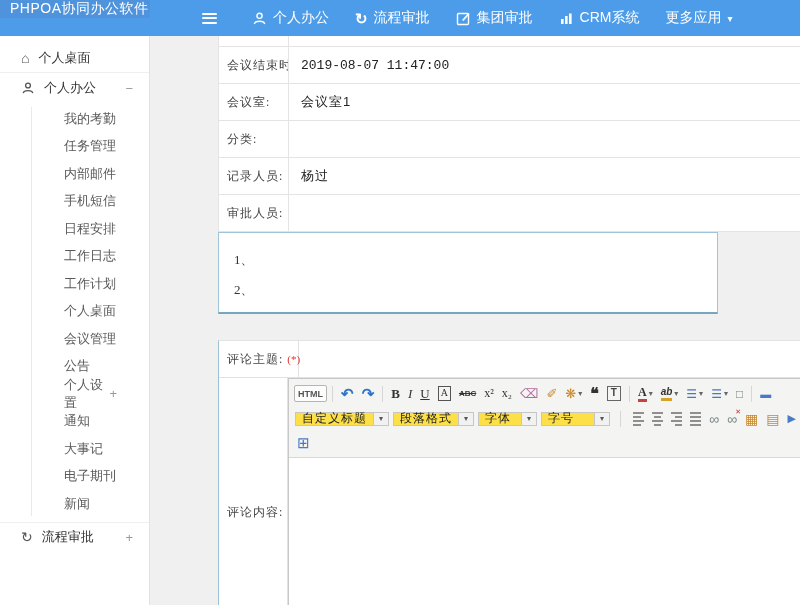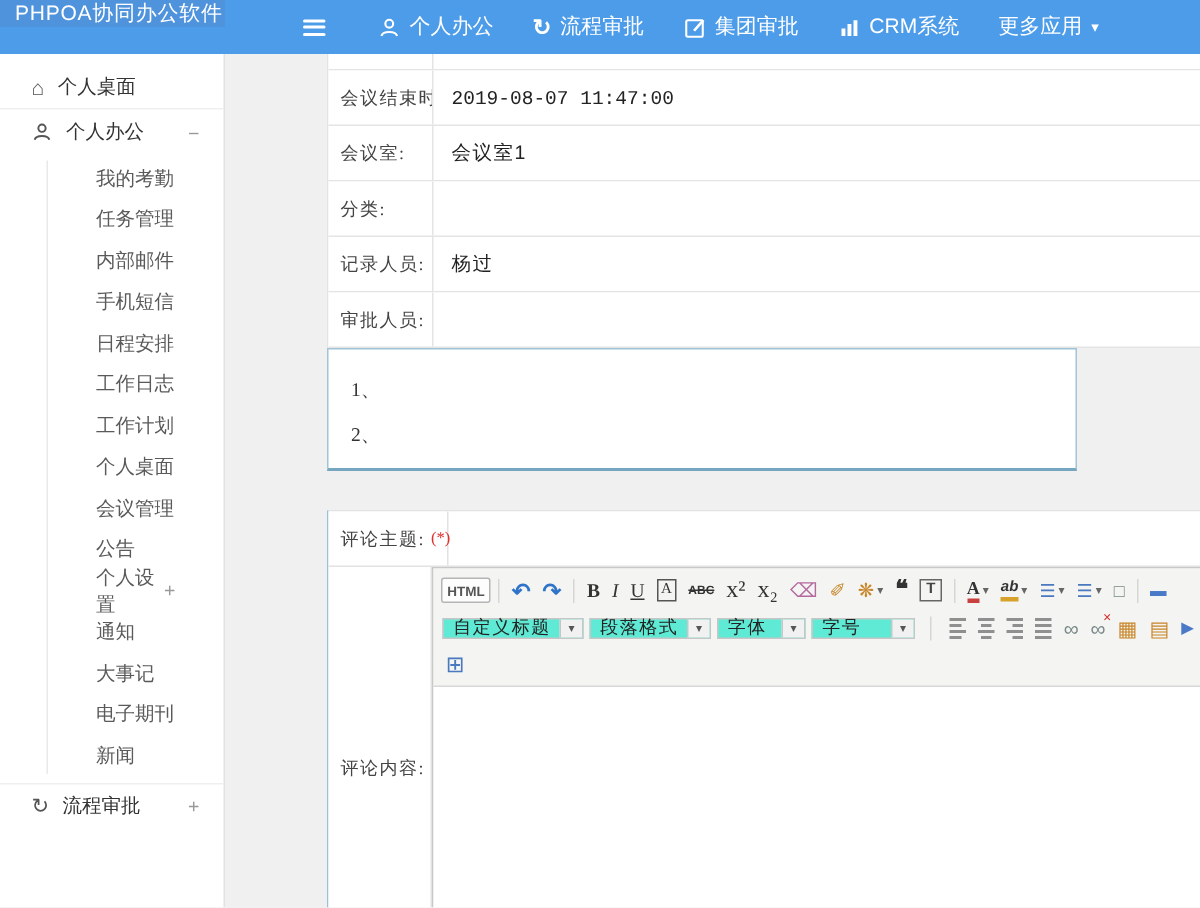--- a/index.html
+++ b/index.html
@@ -66,32 +66,32 @@
   .btn { display: inline-flex; align-items: center; justify-content: center; height: 21px; padding: 0 3px; margin: 0 1px; font-size: 13px;
          color: #333; border-radius: 2px; cursor: pointer; flex: none; }
   .btn .caret { font-size: 8px; color: #666; margin-left: 2px; }
   .html-btn { border: 1px solid #b5b5b5; background: #fdfdfd; font-size: 9px; font-weight: bold; color: #555; height: 17px; padding: 0 3px; }
   .c-blue { color: #2f74c9; font-size: 15px; font-weight: bold; }
   .bld { font-family: "Liberation Serif", serif; font-weight: bold; }
   .ita { font-family: "Liberation Serif", serif; font-style: italic; }
   .und { font-family: "Liberation Serif", serif; text-decoration: underline; }
   .boxedA { border: 1px solid #555; font-size: 10px; line-height: 12px; height: 15px; padding: 0 2px; font-family: "Liberation Serif", serif; }
   .strike { font-size: 8px; font-weight: bold; text-decoration: line-through; }
-  .supsub { font-family: "Liberation Serif", serif; font-size: 16px; }
+  .supsub { font-family: "Liberation Serif", serif; font-size: 12px; }
   .c-pink { color: #b56a9f; }
   .c-orange { color: #c8872b; }
   .quote { font-size: 16px; font-weight: bold; line-height: 10px; }
   .boxedT { border: 1px solid #666; font-size: 10px; font-weight: bold; line-height: 12px; height: 15px; padding: 0 3px; color: #444; }
   .colorA { font-family: "Liberation Serif", serif; font-weight: bold; font-size: 12px; line-height: 12px; border-bottom: 3px solid #c94040; height: 16px; }
   .colorAB { font-style: italic; font-weight: bold; font-size: 10px; line-height: 11px; border-bottom: 3px solid #d8a12c; height: 15px; }
   .c-listblue { color: #4a79c0; font-size: 12px; }
   .c-gray { color: #788; font-size: 12px; }
   .c-mon { color: #4a79c8; font-size: 11px; }
 
-  .combo { display: inline-flex; align-items: stretch; border: 1px solid #c6c6c6; background: #5eead4; height: 14px; margin: 0 2px; cursor: pointer; flex: none; }
+  .combo { display: inline-flex; align-items: stretch; border: 1px solid #c6c6c6; background: #fde047; height: 14px; margin: 0 2px; cursor: pointer; flex: none; }
   .ctext { display: flex; align-items: center; padding: 0 6px; font-family: "Liberation Serif", serif; font-size: 12px; color: #222; letter-spacing: 1px; font-style: normal; }
   .carrow { width: 15px; display: flex; align-items: center; justify-content: center; border-left: 1px solid #c6c6c6; background: #f1f1f1; font-size: 8px; color: #555; font-style: normal; }
   .carrow b { font-weight: normal; }
 
   .al { display: inline-flex; flex-direction: column; justify-content: center; width: 17px; }
   .al i { height: 2px; background: #8f8f8f; margin: 1px 0; width: 100%; }
   .al-left { align-items: flex-start; } .al-center { align-items: center; } .al-right { align-items: flex-end; }
   .al-left i:nth-child(even), .al-center i:nth-child(even), .al-right i:nth-child(even) { width: 68%; }
   .unlink { position: relative; }
   .unlink .mark { position: absolute; top: 0; right: -1px; font-size: 7px; color: #d03030; }

